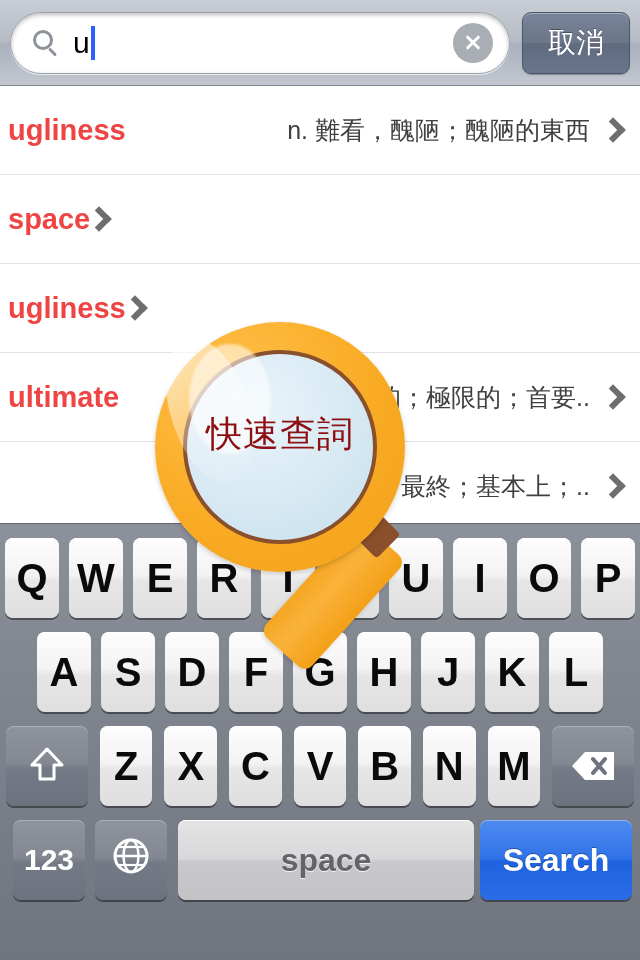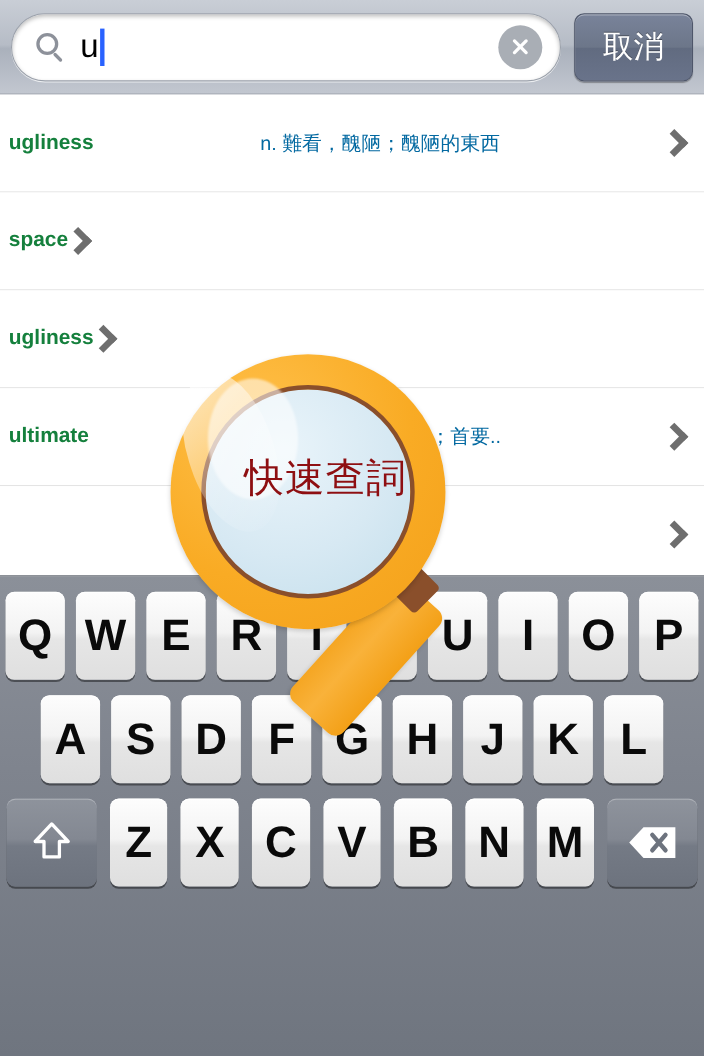--- a/index.html
+++ b/index.html
@@ -107,29 +107,29 @@
   .row {
     position: relative;
     height: 89px;
     display: flex; align-items: center;
     border-bottom: 1px solid #e2e2e2;
     padding: 0 10px 0 8px;
     background: #fff;
     cursor: pointer;
   }
   .row .word {
-    font-size: 19px; font-weight: bold; color: #15803d;
+    font-size: 29px; font-weight: bold; color: #ef4444;
     white-space: nowrap;
     flex: 0 0 auto;
   }
   .row .defn {
     flex: 1 1 auto;
-    text-align: center;
-    font-size: 18px;
-    color: #0369a1;
+    text-align: right;
+    font-size: 25px;
+    color: #404040;
     white-space: nowrap;
     overflow: hidden;
     padding-left: 16px;
     padding-right: 14px;
   }
   .chev {
     flex: 0 0 auto;
     width: 18px; height: 18px;
     border-right: 6px solid #6e6e6e;
     border-top: 6px solid #6e6e6e;
@@ -171,21 +171,21 @@
   #mag-hilite {
     position: absolute;
     left: 34px; top: 22px;
     width: 82px; height: 110px;
     border-radius: 50%;
     background: rgba(255,255,255,0.55);
     filter: blur(1px);
   }
   #mag-label {
     position: absolute;
-    left: 16px; top: 88px;
+    left: 0; top: 88px;
     width: 250px;
     text-align: center;
     font-size: 36px;
     color: #8e0f12;
     font-family: "DejaVu Sans", "Liberation Sans", sans-serif;
     letter-spacing: 1px;
     z-index: 3;
   }
   #mag-joint {
     position: absolute;
@@ -367,20 +367,36 @@
       <div class="key wide dark">
         <span class="del-glyph">
           <svg width="46" height="32" viewBox="0 0 46 32">
             <path d="M15 2 L44 2 L44 30 L15 30 L2 16 Z" fill="#ffffff"></path>
             <path d="M23 9 L35 23 M35 9 L23 23" stroke="#6d737e" stroke-width="4" stroke-linecap="round"></path>
           </svg>
         </span>
       </div>
     </div>
 
+    <div class="krow" id="row4">
+      <div class="key dark" id="key-123">123</div>
+      <div class="key dark" id="key-globe">
+        <span>
+          <svg width="40" height="40" viewBox="0 0 40 40">
+            <circle cx="20" cy="20" r="16" fill="none" stroke="#fff" stroke-width="3"></circle>
+            <ellipse cx="20" cy="20" rx="7.5" ry="16" fill="none" stroke="#fff" stroke-width="2.5"></ellipse>
+            <line x1="4" y1="20" x2="36" y2="20" stroke="#fff" stroke-width="2.5"></line>
+            <line x1="7.5" y1="11" x2="32.5" y2="11" stroke="#fff" stroke-width="2.2"></line>
+            <line x1="7.5" y1="29" x2="32.5" y2="29" stroke="#fff" stroke-width="2.2"></line>
+          </svg>
+        </span>
+      </div>
+      <div id="key-space">space</div>
+      <div id="key-search">Search</div>
+    </div>
   </div>
 
   <div id="magnifier">
     <div id="mag-handle"></div>
     <div id="mag-joint"></div>
     <div id="mag-ring"></div>
     <div id="mag-inner"></div>
     <div id="mag-hilite"></div>
     <div id="mag-gloss"></div>
     <div id="mag-label">快速查詞</div>

